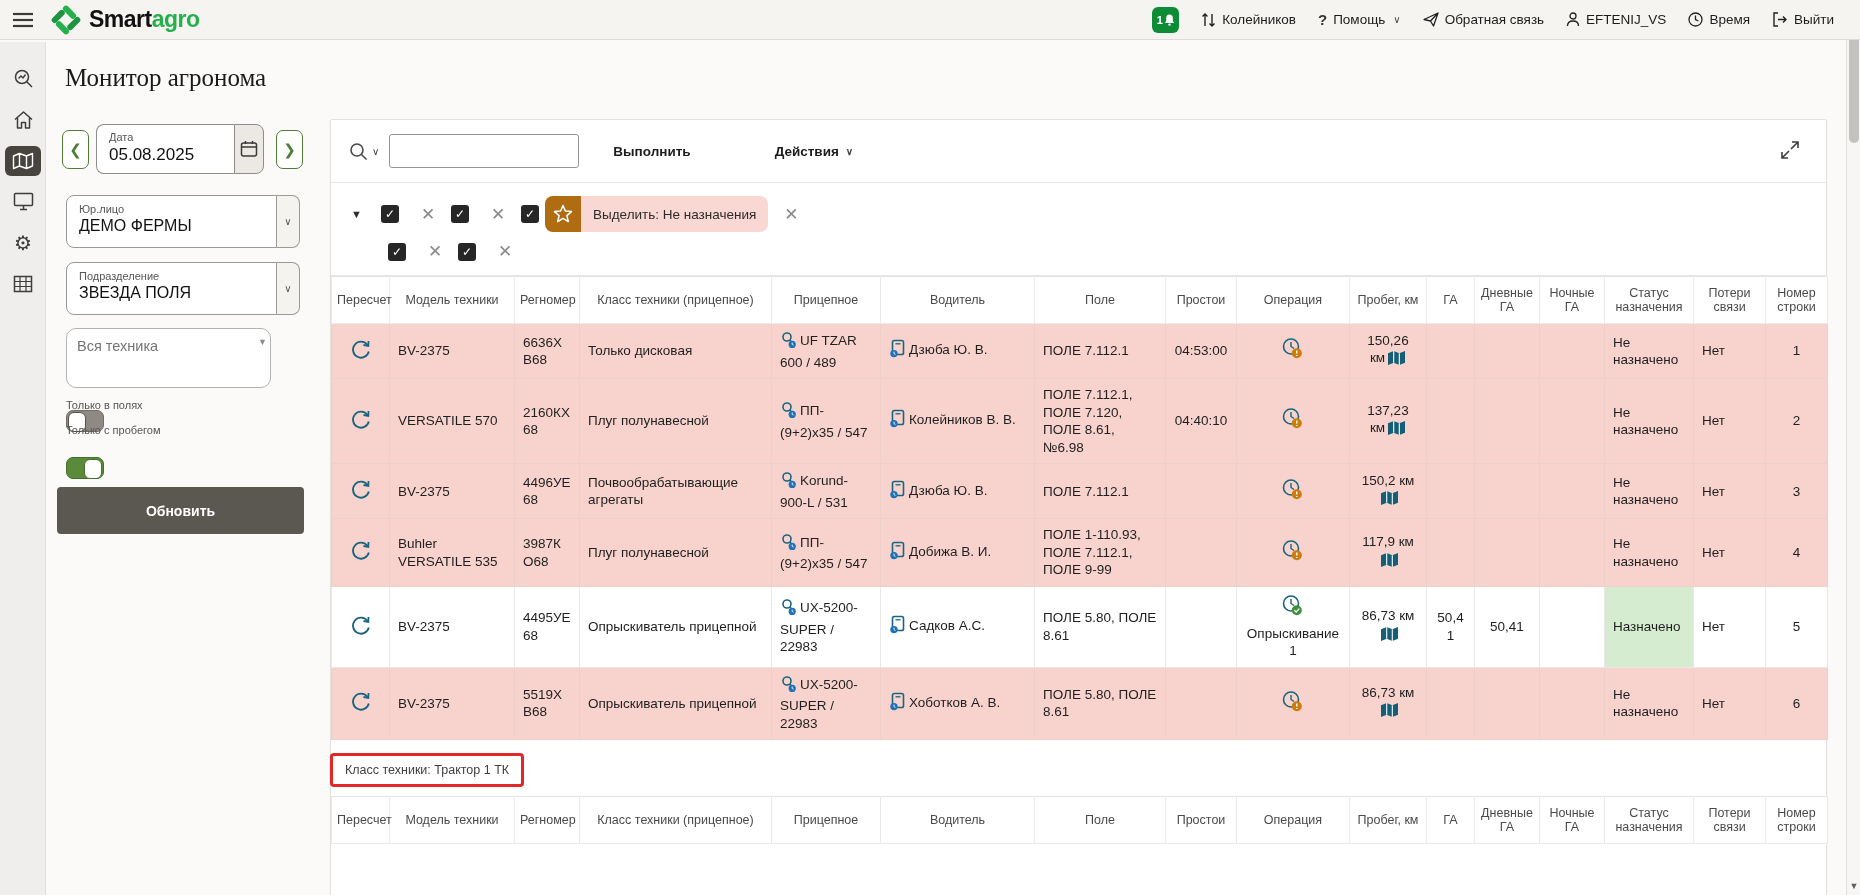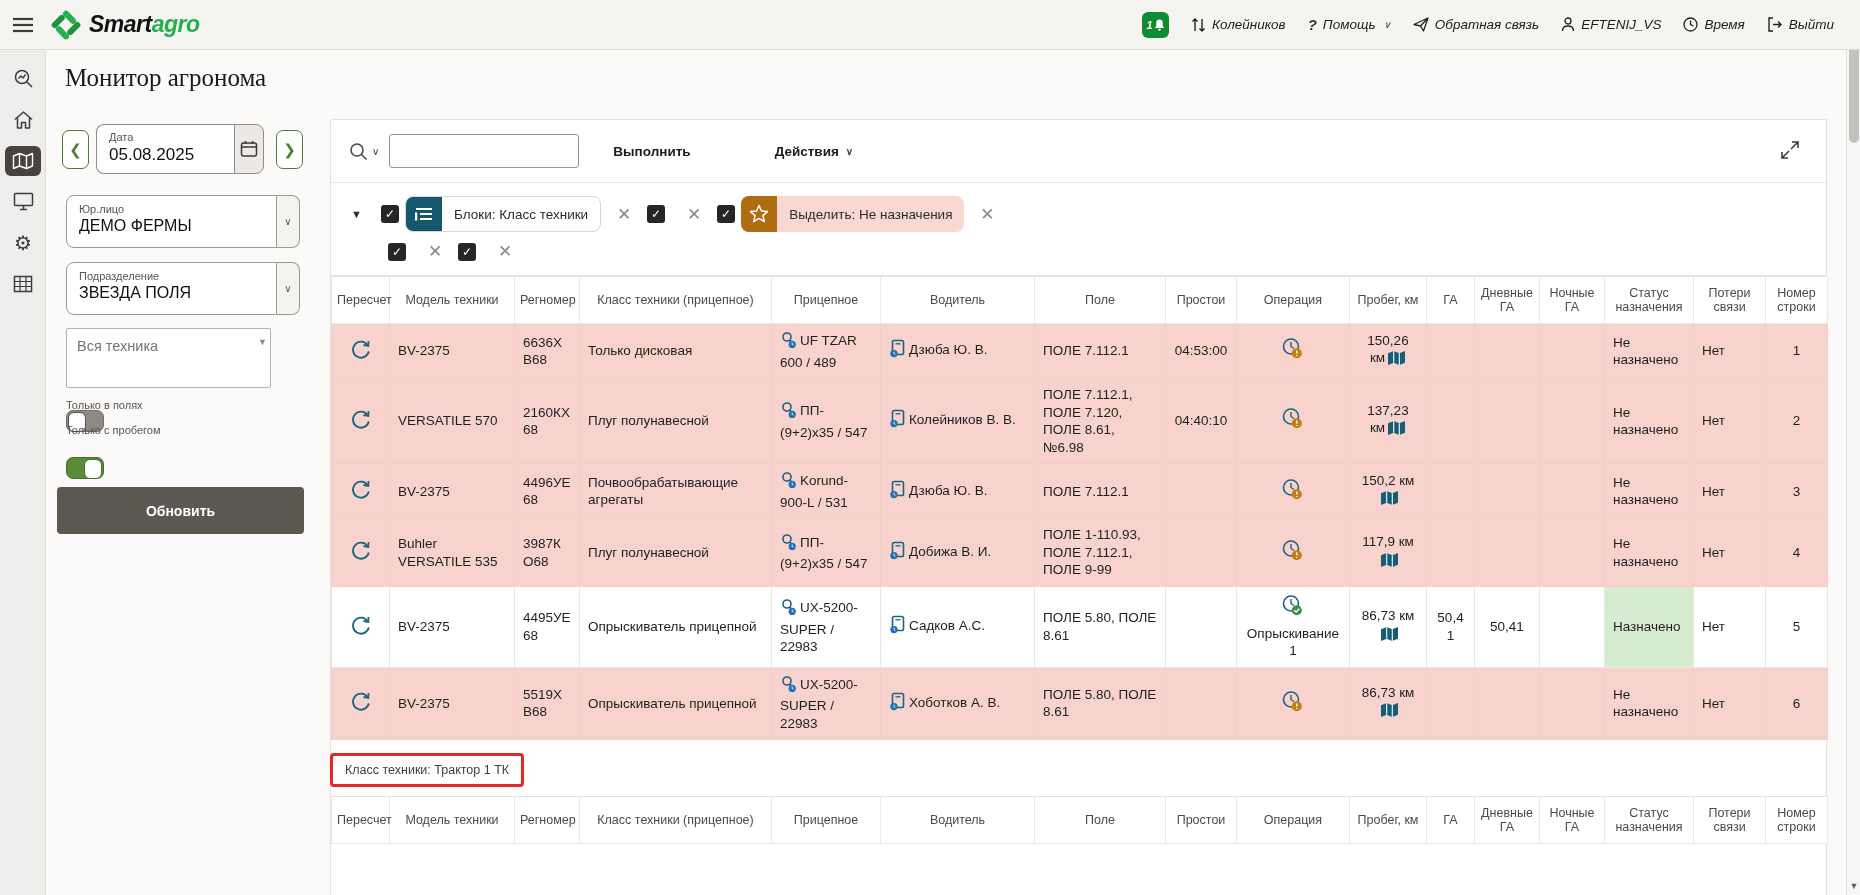--- a/index.html
+++ b/index.html
@@ -1,21 +1,21 @@
 <!DOCTYPE html>
 <html><head>
 <meta charset="utf-8">
 <style>
   * { margin:0; padding:0; box-sizing:border-box; }
   html,body { width:1860px; height:895px; overflow:hidden; background:#fbfaf8;
     font-family:"Liberation Sans", sans-serif; color:#222; }
 
   
-  .topbar { position:absolute; left:0; top:0; width:1860px; height:50px;
-    background:#f5f4f1; border-bottom:1px solid #dddcd8; display:flex; align-items:center; z-index:5;font-style:italic; }
+  .topbar { position:absolute; left:0; top:0; width:1860px; height:40px;
+    background:#f5f4f1; border-bottom:1px solid #dddcd8; display:flex; align-items:center; z-index:5; }
   .burger { width:46px; display:flex; justify-content:center; cursor:pointer; }
   .burger svg { display:block; }
   .logo { display:flex; align-items:center; gap:7px; margin-left:4px; }
   .logo-text { font-size:23px; font-weight:bold; letter-spacing:-0.5px; color:#111; }
   .logo-text .agro { color:#24b14b; }
   .hdr-right { margin-left:auto; display:flex; align-items:center; gap:22px; padding-right:26px; font-size:13.5px; color:#1d1d1d; }
   .hdr-item { display:flex; align-items:center; gap:6px; cursor:pointer; white-space:nowrap; }
   .hdr-item svg { display:block; }
   .notif-badge { width:27px; height:26px; border-radius:6px; background:#0e8c35; color:#fff;
     display:flex; align-items:center; justify-content:center; gap:1px; font-size:11px; font-weight:bold; }
@@ -42,21 +42,21 @@
   .cal-btn { width:30px; height:50px; background:#ece9e5; border:1px solid #8f8d89; border-radius:0 8px 8px 0;
     display:flex; align-items:center; justify-content:center; cursor:pointer; }
   .select-box { position:absolute; left:66px; width:234px; height:53px; display:flex; }
   .select-main { width:211px; height:53px; background:#fff; border:1px solid #9b9995; border-radius:8px 0 0 8px;
     padding:7px 0 0 12px; cursor:pointer; }
   .select-main .fld-value { font-size:16px; }
   .select-btn { width:23px; height:53px; background:#f4f3f0; border:1px solid #9b9995; border-left:none;
     border-radius:0 8px 8px 0; display:flex; align-items:center; justify-content:center;
     font-size:10px; color:#555; cursor:pointer; }
   .equip-box { position:absolute; left:66px; top:328px; width:205px; height:60px; background:#fff;
-    border:1px solid #b5b3af; border-radius:2px; padding:9px 10px; font-size:14.5px; color:#8a8a8a;
+    border:1px solid #b5b3af; border-radius:10px; padding:9px 10px; font-size:14.5px; color:#8a8a8a;
     resize:none; font-family:"Liberation Sans", sans-serif; }
   .equip-caret { position:absolute; left:258px; top:337px; font-size:9px; color:#8a8a8a; }
   .tgl-label { position:absolute; left:66px; font-size:11px; color:#555; }
   .toggle { position:absolute; left:66px; width:38px; height:22px; border-radius:7px; cursor:pointer; }
   .toggle .knob { position:absolute; top:1px; width:18px; height:20px; background:#fff; border-radius:6px; }
   .toggle.off { background:#8e8a83; border:1px solid #716e68; }
   .toggle.off .knob { left:1px; border:1px solid #55524d; }
   .toggle.on { background:#5b8a3b; border:1px solid #46702c; }
   .toggle.on .knob { right:1px; border:1px solid #46702c; }
   .refresh-btn { position:absolute; left:57px; top:487px; width:247px; height:47px; background:#5b5751;
@@ -304,33 +304,20 @@
             <path d="M8 18 L2 18 L2 12 M2 18 L9 11"></path>
           </g>
         </svg>
     </span>
   </div>
 
   <div class="chips-zone" id="chips-zone">
       <div class="chip-row">
         <span class="tree-arrow">▼</span>
         <span class="chk">✓</span>
-        <div class="chip" style="background: rgb(255, 255, 255); border: 1px solid rgb(217, 215, 211);">
-          <span class="chip-ic" style="background: rgb(21, 88, 109);">
-            <svg width="18" height="16" viewBox="0 0 18 16">
-              <g stroke="#fff" stroke-width="2">
-                <line x1="1" y1="3" x2="17" y2="3"></line>
-                <line x1="5" y1="8" x2="17" y2="8"></line>
-                <line x1="5" y1="13" x2="17" y2="13"></line>
-              </g>
-              <line x1="1" y1="6.5" x2="1" y2="14.5" stroke="#fff" stroke-width="2.4"></line>
-            </svg>
-          </span>
-          <span class="chip-label">Блоки: Класс техники</span>
-        </div>
         <span class="chip-x">✕</span>
         <span class="chk">✓</span>
         <span class="chip-x">✕</span>
         <span class="chk">✓</span>
         <div class="chip" style="background: rgb(249, 215, 211);">
           <span class="chip-ic" style="background: rgb(176, 108, 16);">
             <svg width="20" height="20" viewBox="0 0 20 20">
               <path d="M10 1.5 L12.4 7 L18.5 7.6 L13.9 11.6 L15.3 17.6 L10 14.4 L4.7 17.6 L6.1 11.6 L1.5 7.6 L7.6 7 Z" fill="none" stroke="#fff" stroke-width="1.5" stroke-linejoin="round"></path>
             </svg>
           </span>

